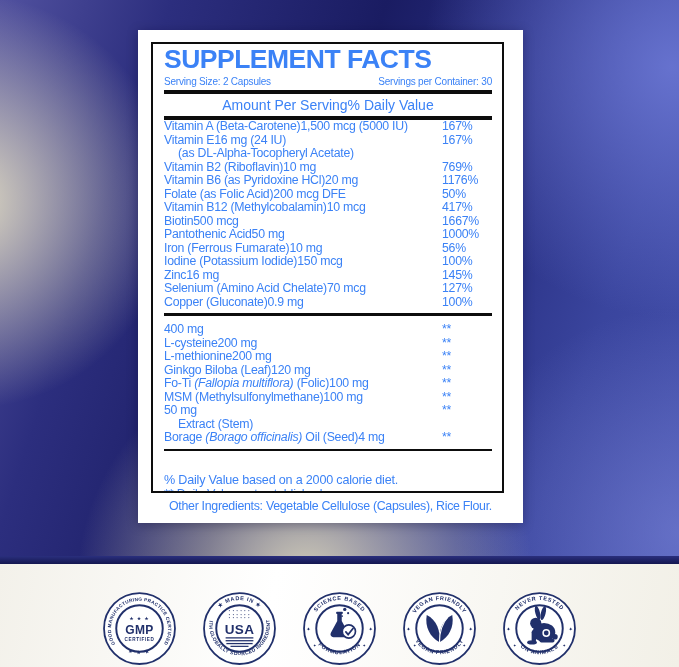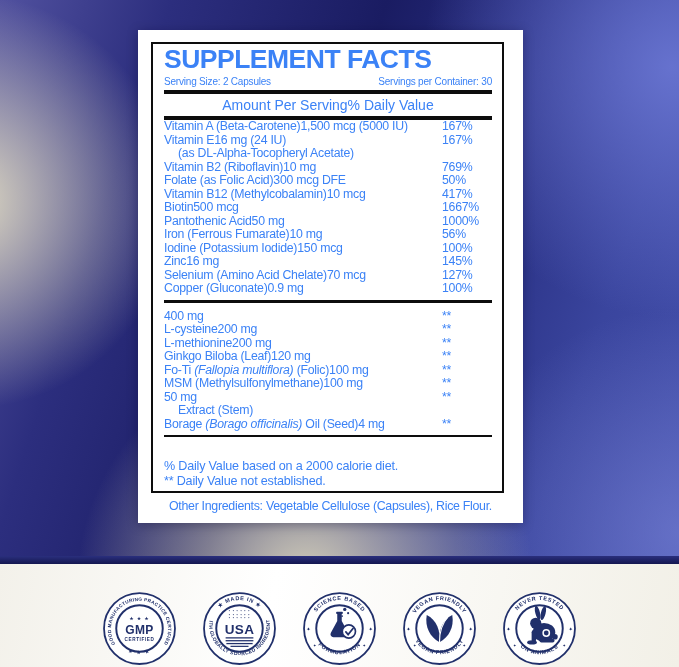--- a/index.html
+++ b/index.html
@@ -78,22 +78,27 @@
             <span class="nm ind"><span>(as DL-Alpha-Tocopheryl Acetate)</span></span>
             <span class="amt"></span>
             <span class="dv"></span>
           </div>
           <div class="row">
             <span class="nm"><span>Vitamin B2 (Riboflavin)</span></span>
             <span class="amt">10 mg</span>
             <span class="dv">769%</span>
           </div>
           <div class="row">
+            <span class="nm"><span>Vitamin B6 (as Pyridoxine HCl)</span></span>
+            <span class="amt">20 mg</span>
+            <span class="dv">1176%</span>
+          </div>
+          <div class="row">
             <span class="nm"><span>Folate (as Folic Acid)</span></span>
-            <span class="amt">300 mcg DFE</span>
+            <span class="amt">200 mcg DFE</span>
             <span class="dv">50%</span>
           </div>
           <div class="row">
             <span class="nm"><span>Vitamin B12 (Methylcobalamin)</span></span>
             <span class="amt">10 mcg</span>
             <span class="dv">417%</span>
           </div>
           <div class="row">
             <span class="nm"><span>Biotin</span></span>
             <span class="amt">500 mcg</span>

